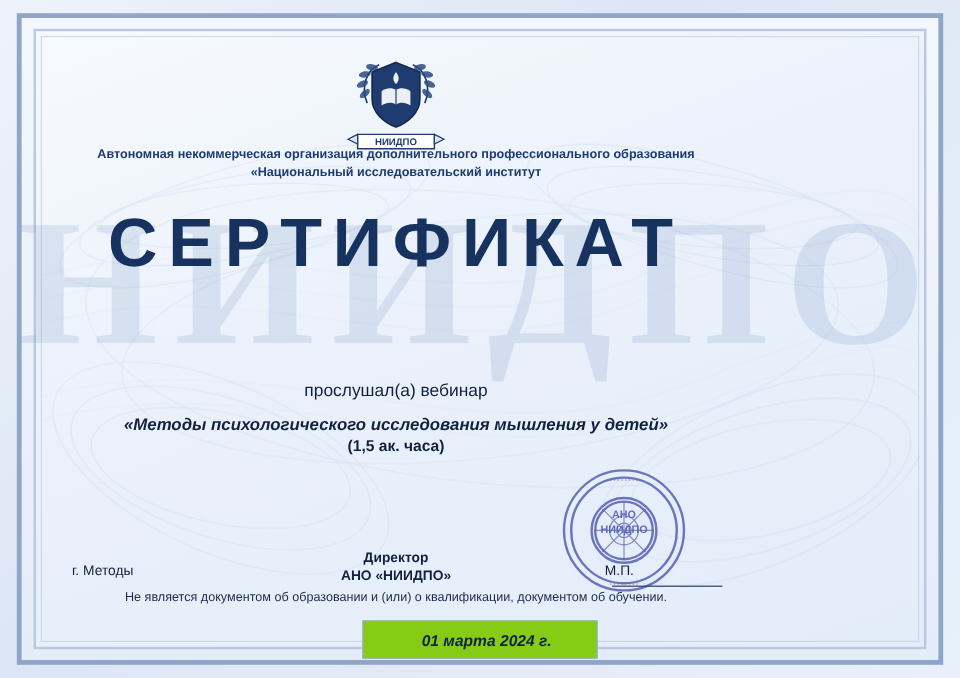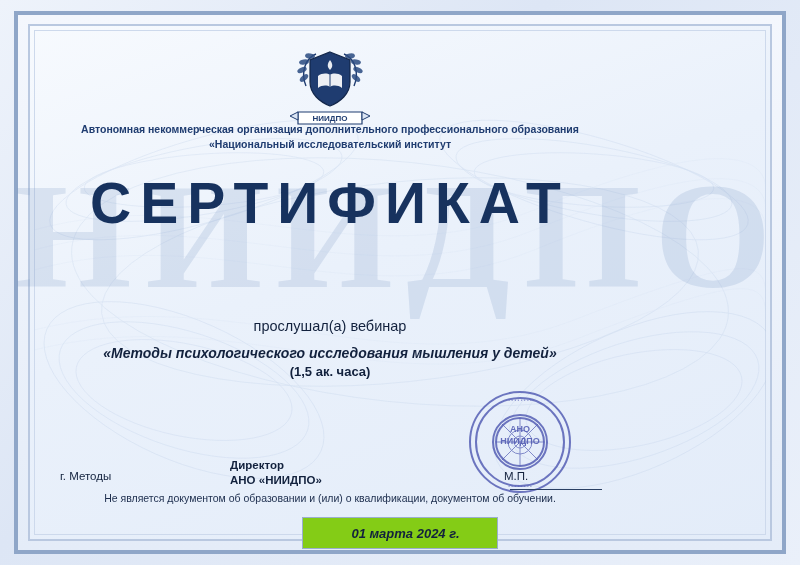--- a/index.html
+++ b/index.html
@@ -188,20 +188,21 @@
     left: 26px;
     top: 440px;
     font-size: 11.5px;
     color: #12213d;
   }
   .director {
     position: absolute;
     left: 196px;
     top: 428px;
     width: 200px;
+    text-align: center;
     font-size: 11.5px;
     font-weight: 700;
     color: #12213d;
     line-height: 15px;
   }
   .mp {
     position: absolute;
     left: 470px;
     top: 440px;
     font-size: 11.5px;

